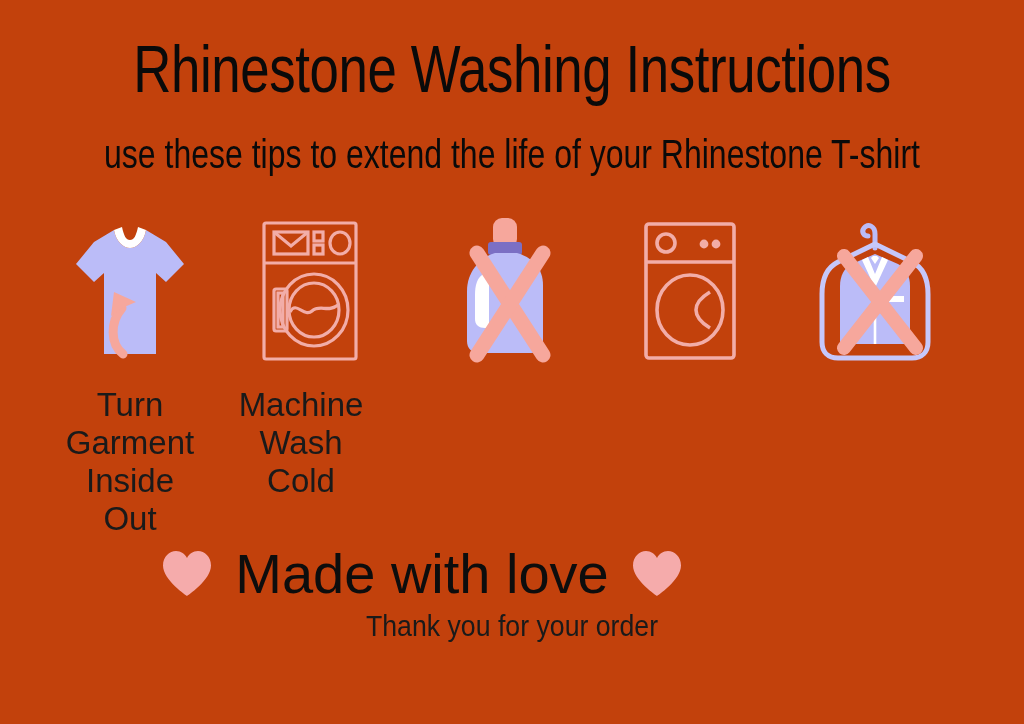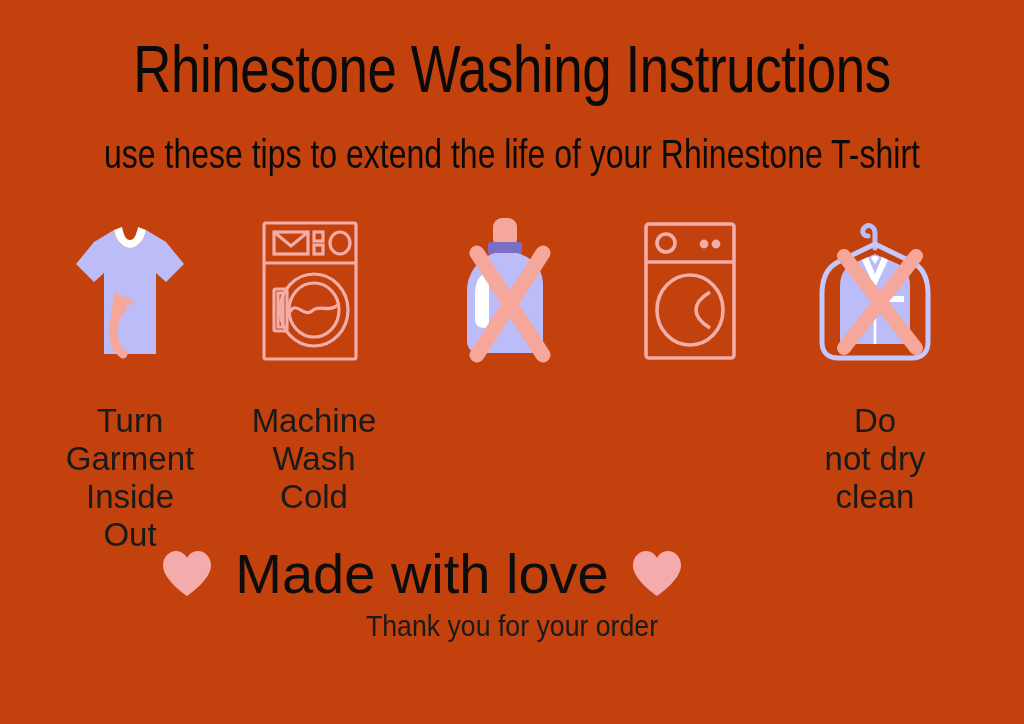--- a/index.html
+++ b/index.html
@@ -88,21 +88,20 @@
     top: 0;
     width: 220px;
     margin-left: -110px;
     text-align: center;
     font-family: "Liberation Sans", sans-serif;
     font-size: 33px;
     line-height: 38px;
     font-weight: 400;
     color: #1a1a1a;
     white-space: pre-line;
-    margin-top: 16px;
   }
 
   
   .made-row {
     position: absolute;
     top: 538px;
     left: 0;
     width: 844px;
     height: 72px;
     display: flex;
@@ -229,26 +228,23 @@
         </g>
       </svg>
     </div>
   </div>
 
   <div class="label-row">
     <div class="label-cell" style="left:130px;">Turn
 Garment
 Inside
 Out</div>
-    <div class="label-cell" style="left:314px;">Machine
+    <div class="label-cell" style="left:301px;">Machine
 Wash
 Cold</div>
-    <div class="label-cell" style="left:875px;">Do
-not dry
-clean</div>
   </div>
 
   <div class="made-row">
     <svg class="heart" width="52" height="48" viewBox="0 0 52 48">
       <path d="M26 46 C26 46 2 30 2 15.5 C2 6.5 8.5 1 15 1 C20 1 24 4 26 8
                C28 4 32 1 37 1 C43.5 1 50 6.5 50 15.5 C50 30 26 46 26 46 Z" fill="#F5ABAB"></path>
     </svg>
 
     <div class="made-text">Made with love</div>
 

